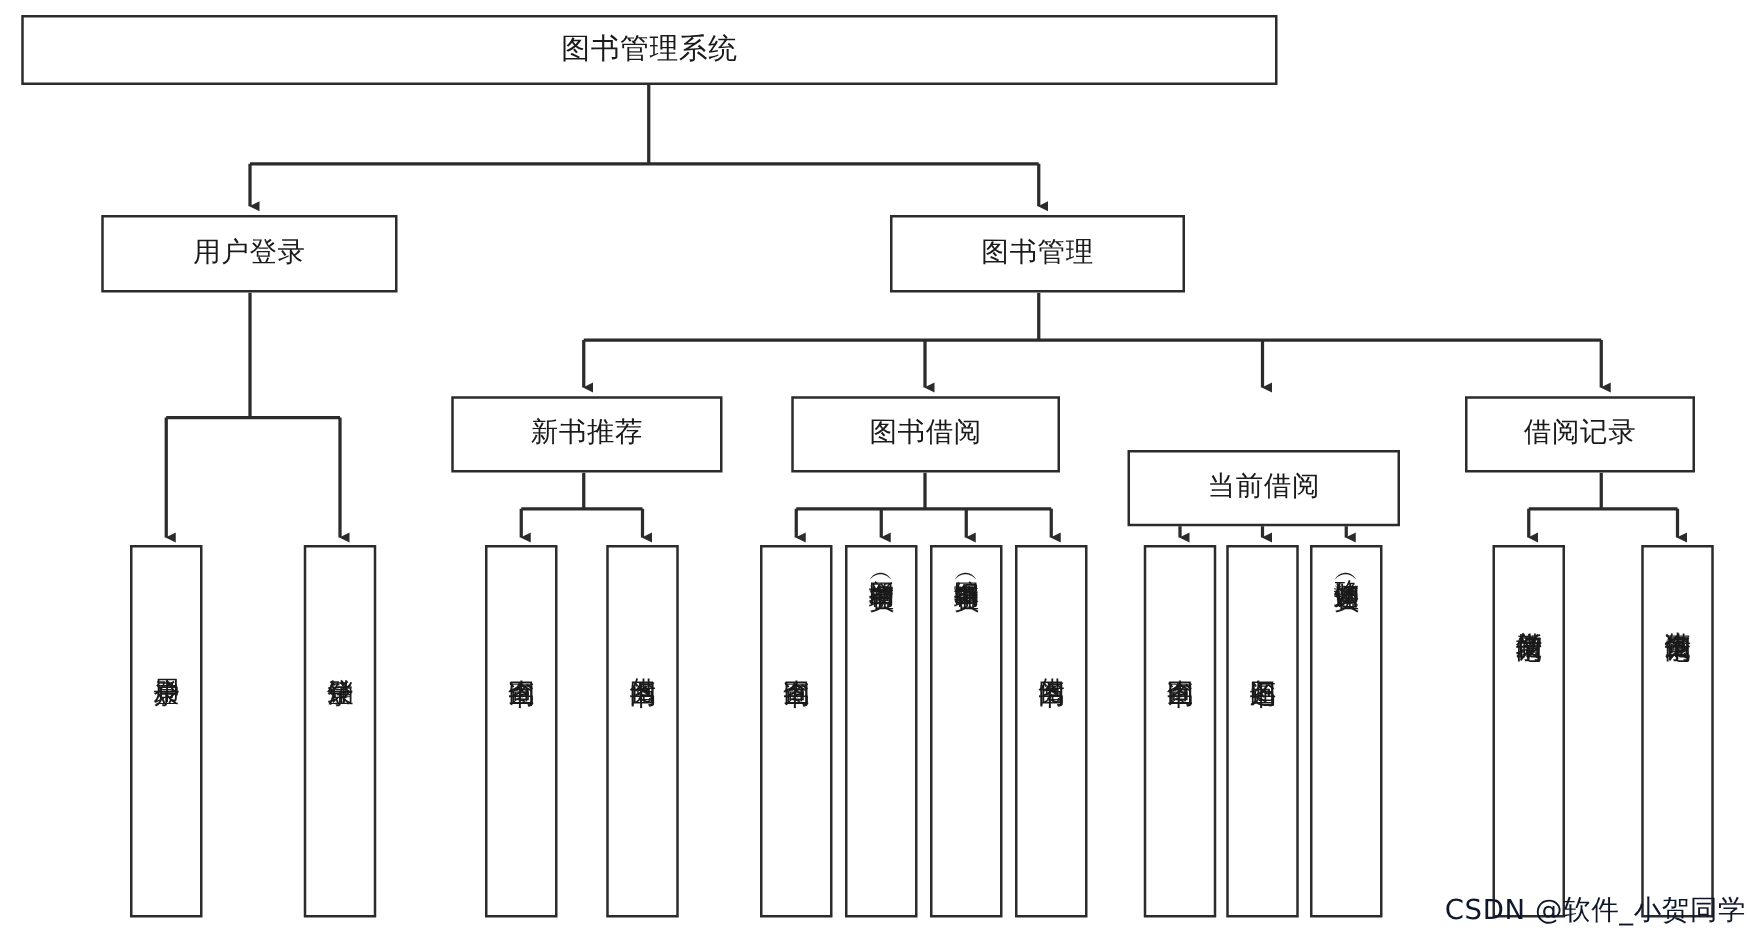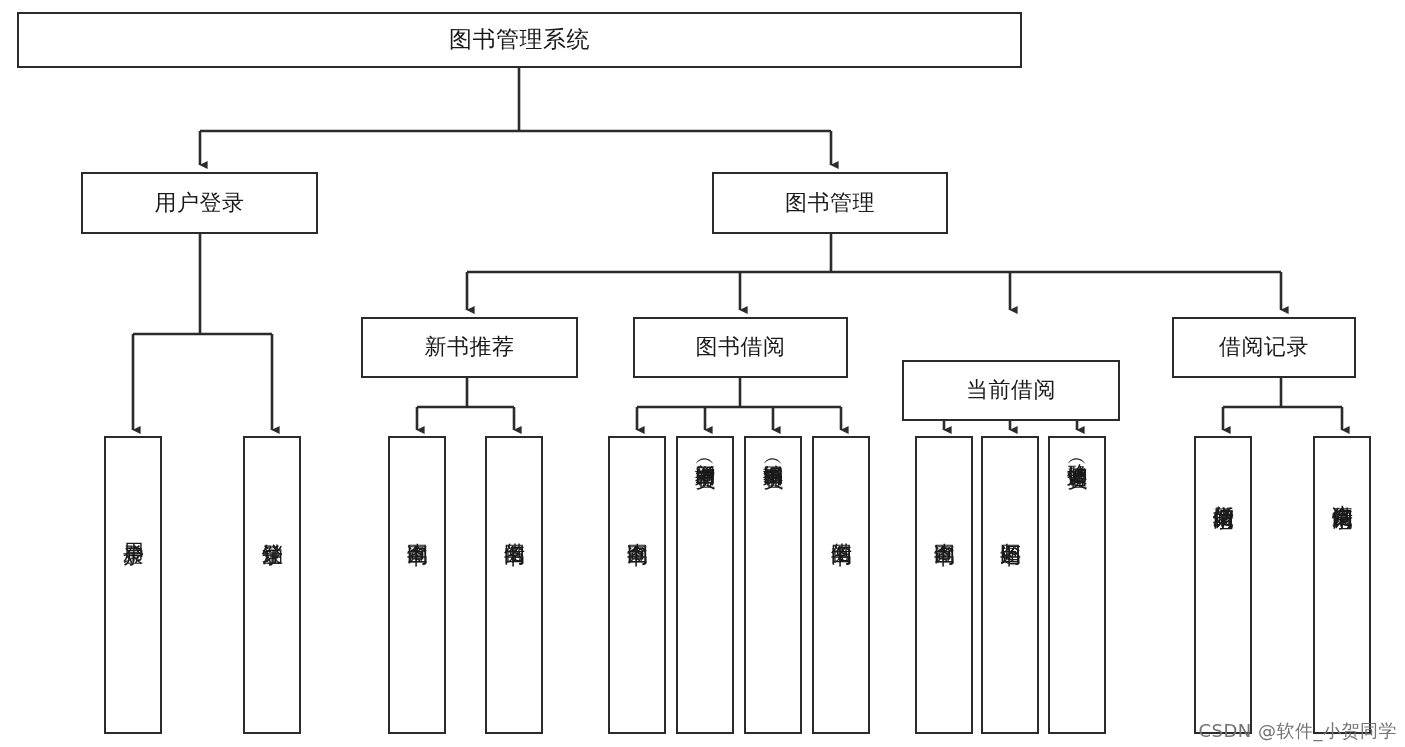--- a/index.html
+++ b/index.html
@@ -57,22 +57,22 @@
     white-space: nowrap;
     color: #1a1a1a;
   }
   .leaf-mid .vlabel {
     font-size: 20px;
   }
   #watermark {
     position: absolute;
     right: 8px;
     bottom: 4px;
-    font-size: 18px;
-    color: #737373;
+    font-size: 22px;
+    color: #0f172a;
     letter-spacing: 0.5px;
     white-space: nowrap;
     pointer-events: none;
   }
 </style>
 </head>
 <body>
 
 <div id="diagram-canvas">
 

